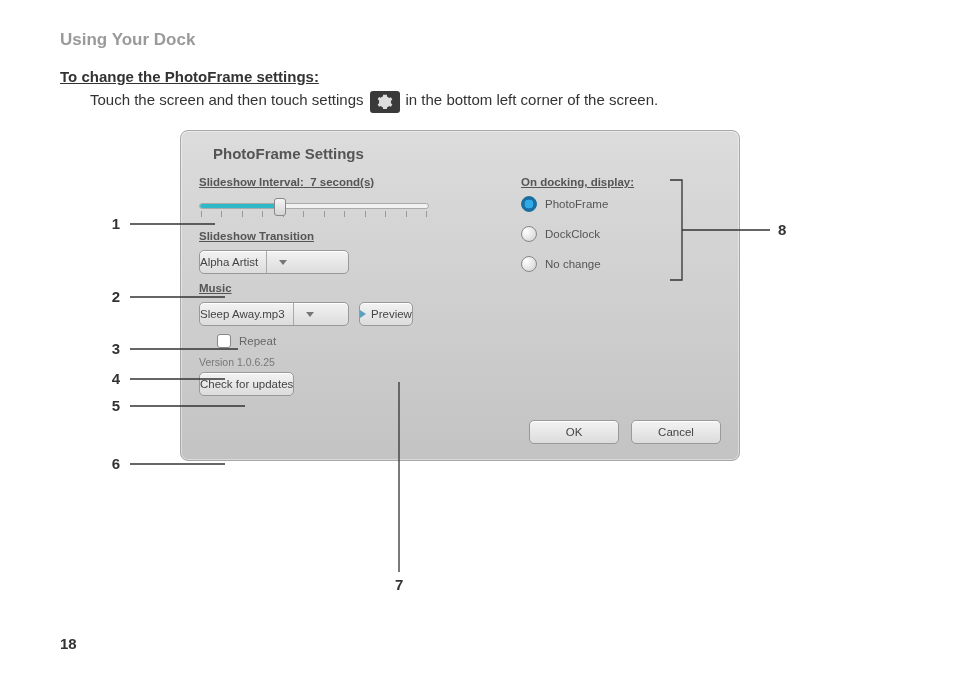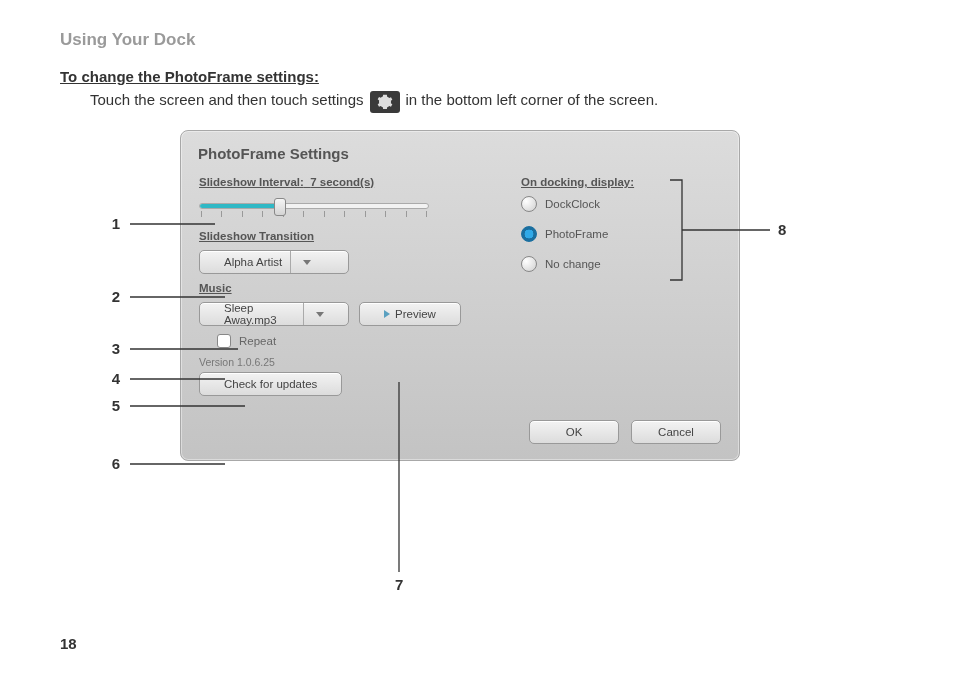--- a/index.html
+++ b/index.html
@@ -56,21 +56,21 @@
   }
   .dialog {
     width: 560px;
     border: 1px solid #a8a8a8;
     border-radius: 8px;
     overflow: hidden;
     background: linear-gradient(#dcdcdc, #c3c3c3);
     box-shadow: 0 0 0 1px rgba(255,255,255,0.4) inset;
   }
   .dialog-title {
-    padding: 14px 18px 10px 17px;
+    padding: 14px 18px 10px 32px;
     font-size: 15px;
     font-weight: bold;
     color: #555;
   }
   .dialog-body {
     display: flex;
     padding: 0 18px 14px 18px;
     gap: 10px;
   }
   .col-left { flex: 1; }
@@ -109,21 +109,21 @@
   }
 
   .combo, .btn, .ok-btn {
     font-size: 11.5px;
     color: #444;
     background: linear-gradient(#f3f3f3,#dcdcdc);
     border: 1px solid #999;
     border-radius: 5px;
     height: 24px;
     display: inline-flex; align-items: center;
-    padding: 0 24px;
+    padding: 0 0;
     box-shadow: inset 0 1px 0 #fff;
   }
   .combo { position: relative; }
   .combo .arrow {
     width: 0; height: 0; margin-left: 6px;
     border-left: 4px solid transparent;
     border-right: 4px solid transparent;
     border-top: 5px solid #777;
   }
   .combo .sep {
@@ -257,27 +257,27 @@
           </div>
 
           <div class="small">Version 1.0.6.25</div>
           <div class="btn">
             <span>Check for updates</span>
           </div>
         </div>
 
         <div class="col-right">
           <div class="lbl">On docking, display:</div>
+          <div class="radio" data-selected="true">
+            <div class="dot"></div>
+              <span>PhotoFrame</span>
+          </div>
           <div class="radio" data-selected="false">
             <div class="dot"></div>
               <span>DockClock</span>
-          </div>
-          <div class="radio" data-selected="true">
-            <div class="dot"></div>
-              <span>PhotoFrame</span>
           </div>
           <div class="radio" data-selected="false">
             <div class="dot"></div>
               <span>No change</span>
           </div>
         </div>
       </div>
       <div class="dialog-footer">
         <div class="ok-btn">
             <span>OK</span>

